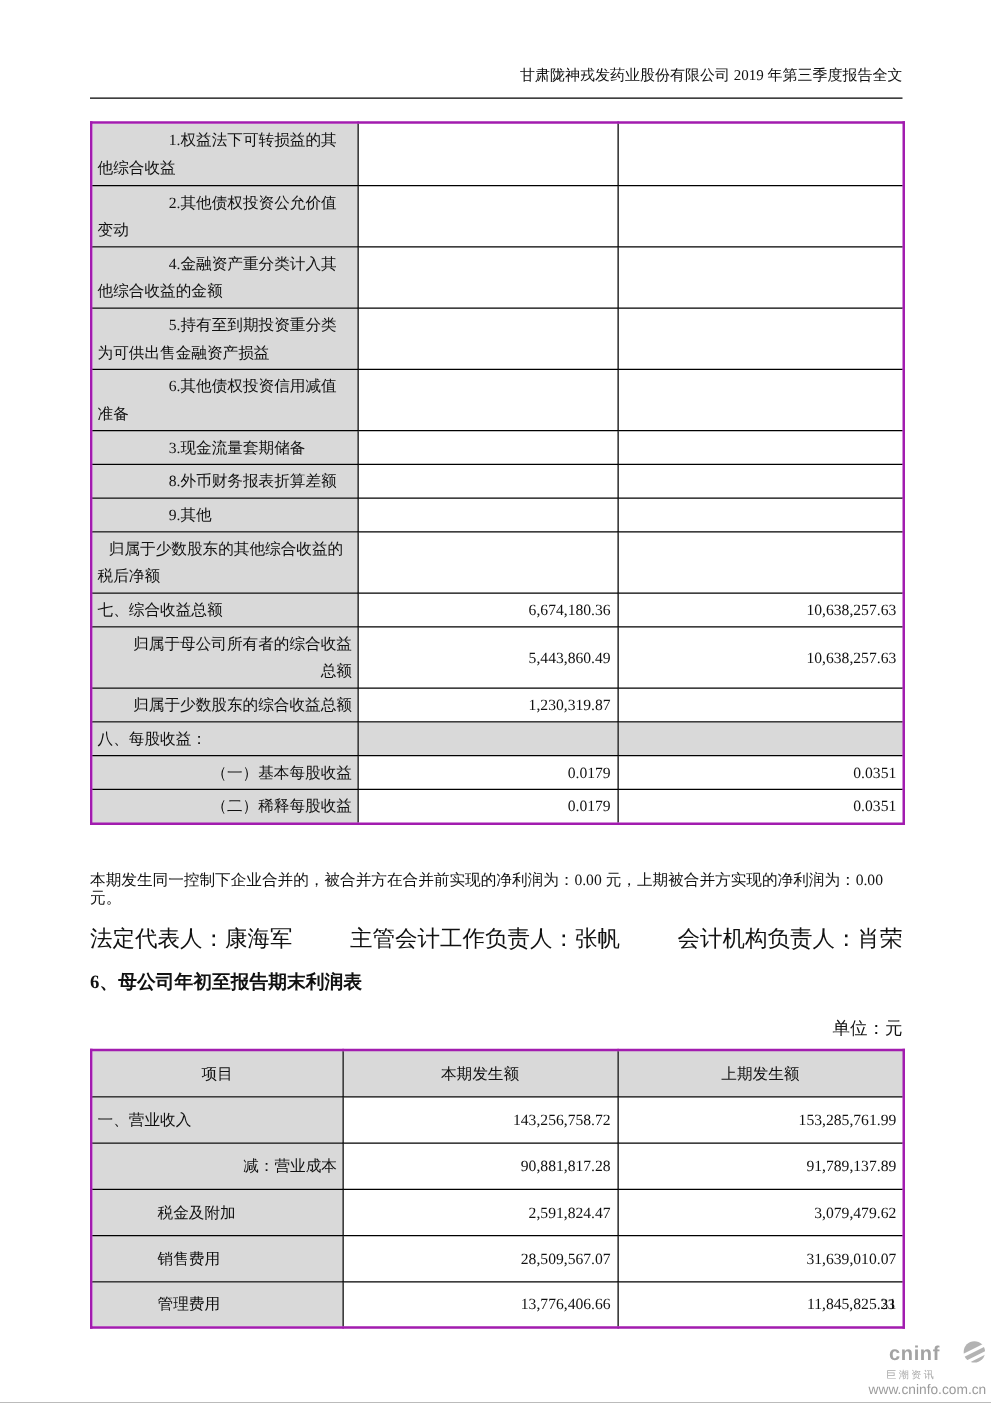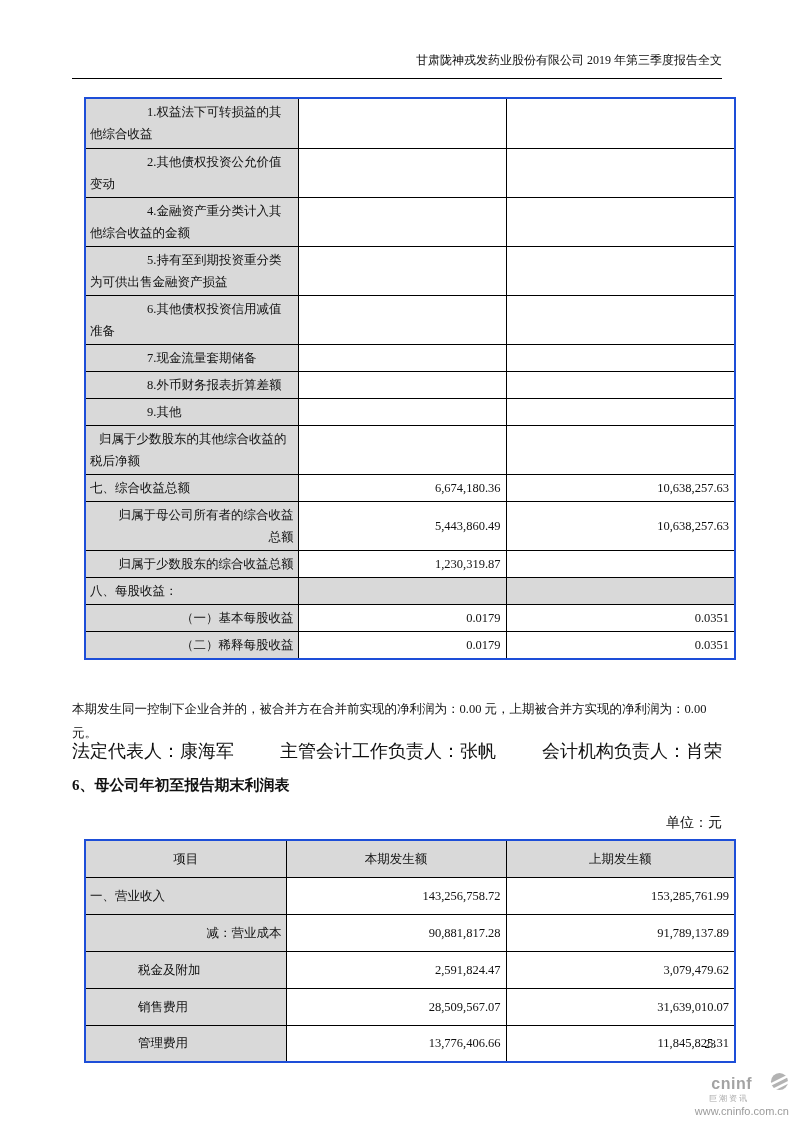--- a/index.html
+++ b/index.html
@@ -19,23 +19,23 @@
     text-align: right;
     font-size: 12px;
     padding-bottom: 9px;
     border-bottom: 1.5px solid #000;
   }
   
   table {
     border-collapse: collapse;
     table-layout: fixed;
     position: absolute;
-    left: 84px;
+    left: 72px;
     width: 650px;
-    border: 2px solid #1d4ed8;
+    border: 2px solid #a21caf;
   }
   td {
     border: 1px solid #000;
     font-size: 12.5px;
     line-height: 22px;
     vertical-align: middle;
     padding: 2px 4px;
     overflow: hidden;
   }
   .t1 { top: 97px; }
@@ -50,21 +50,21 @@
   tr.tall1 td { height: 50px; }
   tr.short td { height: 26px; }
   tr.r27 td { height: 37px; }
   .ind-num { text-indent: 57px; }
   .ind-05  { text-indent: 9px; }
   .ind-2   { text-indent: 23px; text-align: right; }
   .ind-4   { text-indent: 48px; }
   
   .merger-note {
     position: absolute; left: 72px; top: 697px; width: 652px;
-    font-size: 12.5px; line-height: 24px;
+    font-size: 12.5px; line-height: 14px;
   }
   .signatures {
     position: absolute; left: 72px; top: 739px; width: 650px;
     display: flex; justify-content: space-between;
     font-size: 18px;
     text-align: right;
   }
   .section-title {
     position: absolute; left: 72px; top: 776px; width: 650px;
     font-size: 15px; font-weight: bold;
@@ -121,21 +121,21 @@
       <td class="lbl ind-num">5.持有至到期投资重分类为可供出售金融资产损益</td>
       <td class="val"></td>
       <td class="val"></td>
     </tr>
     <tr class="tall">
       <td class="lbl ind-num">6.其他债权投资信用减值准备</td>
       <td class="val"></td>
       <td class="val"></td>
     </tr>
     <tr class="short">
-      <td class="lbl ind-num">7.现金流量套期储备</td>
+      <td class="lbl ind-num">3.现金流量套期储备</td>
       <td class="val"></td>
       <td class="val"></td>
     </tr>
     <tr class="short">
       <td class="lbl ind-num">8.外币财务报表折算差额</td>
       <td class="val"></td>
       <td class="val"></td>
     </tr>
     <tr class="short">
       <td class="lbl ind-num">9.其他</td>

